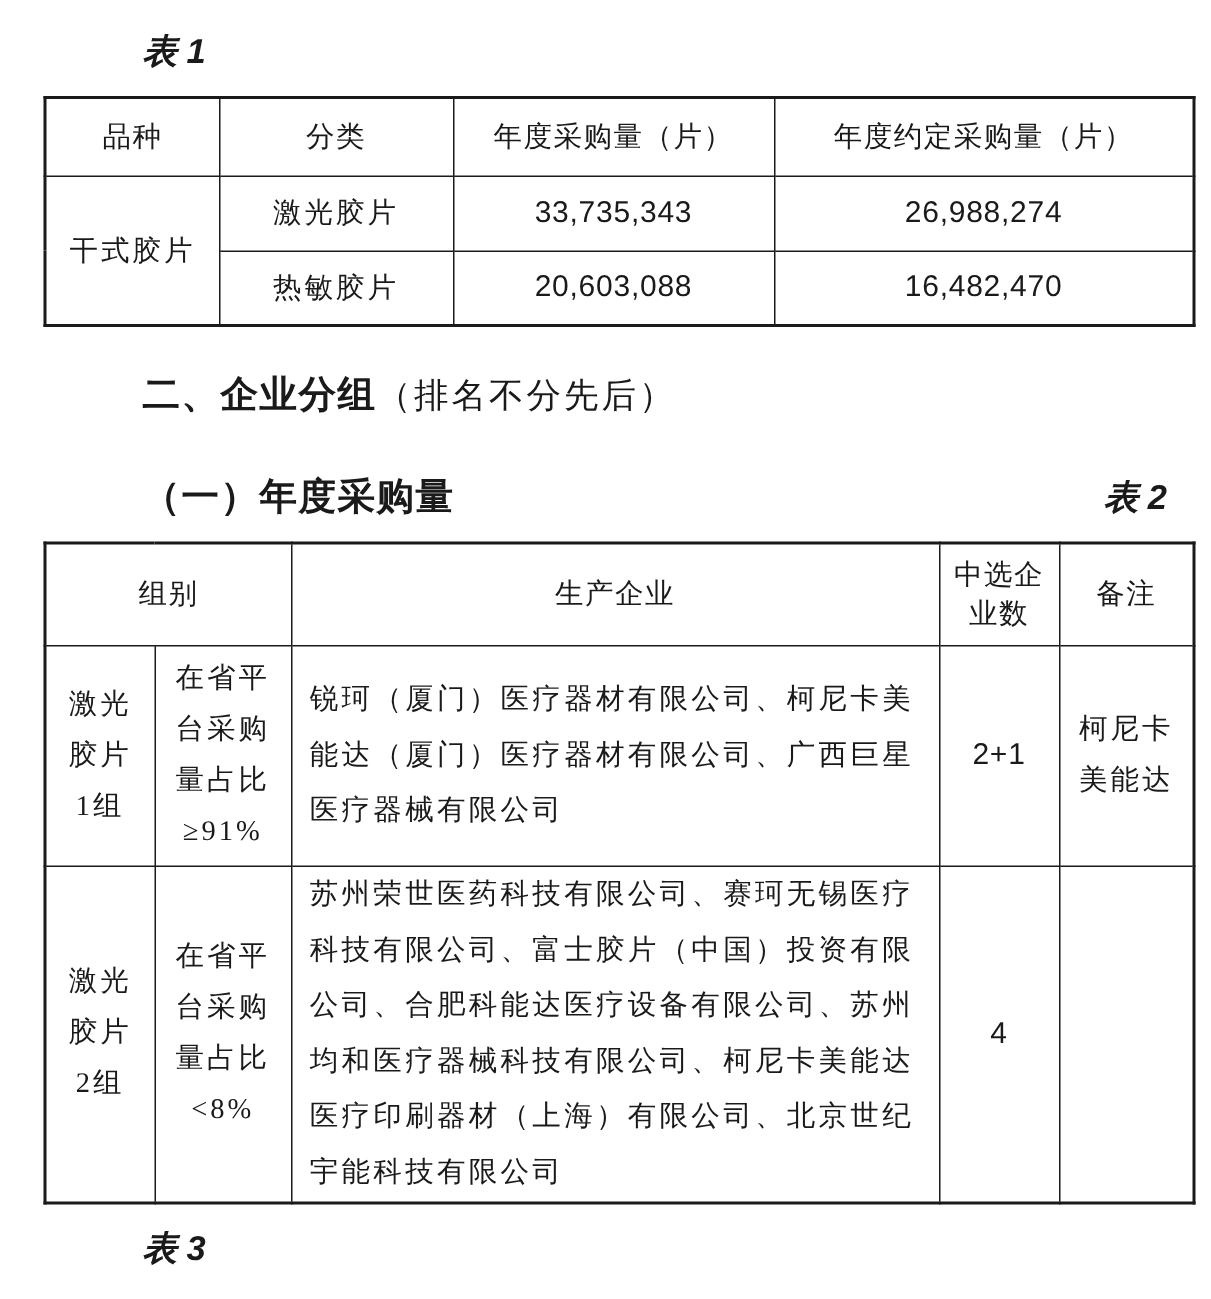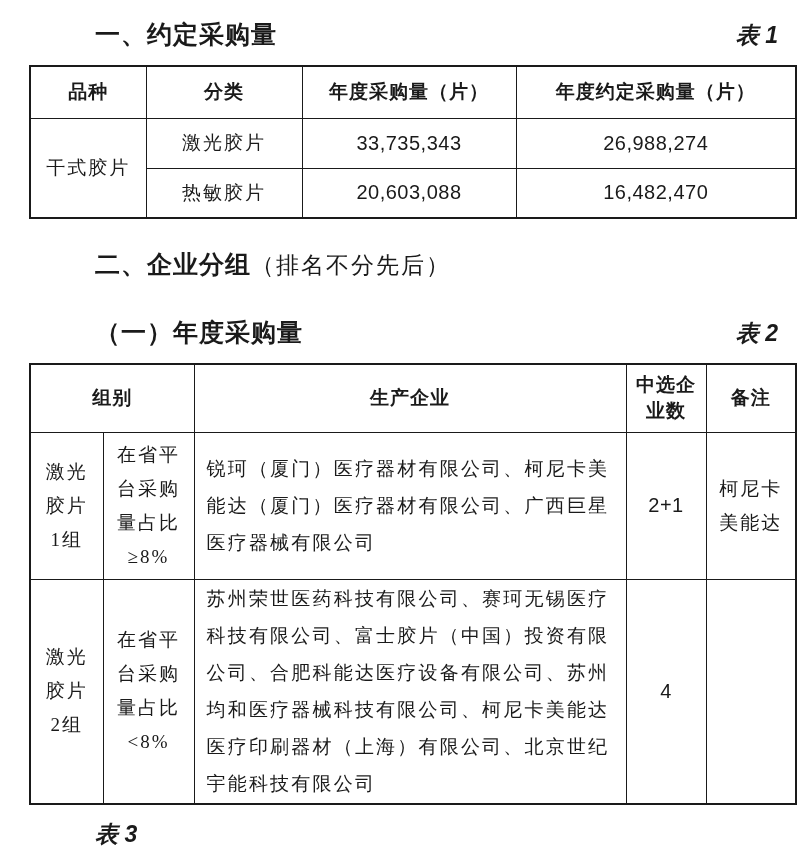--- a/index.html
+++ b/index.html
@@ -64,21 +64,21 @@
     margin-top: 16px;
   }
   th, td {
     border: 1px solid #1a1a1a;
     text-align: center;
     vertical-align: middle;
     padding: 0;
   }
   th {
     font-family: "Liberation Sans", sans-serif;
-    font-weight: 700;
+    font-weight: 400;
     font-size: 19px;
     letter-spacing: 1px;
     padding: 0 8px;
   }
   td {
     font-size: 19px;
     letter-spacing: 2px;
   }
   
   .t1 thead tr { height: 52px; }
@@ -120,21 +120,20 @@
     line-height: 34px;
     word-break: break-all;
   }
 </style>
 </head>
 <body>
 
 <div class="doc">
 
   <div class="h-row h1">
-    <div class="h-title">一、约定采购量</div>
     <div class="tbl-label">表 1</div>
   </div>
 
   <table class="t1">
     <colgroup>
       <col style="width:116px">
         <col style="width:156px">
         <col style="width:214px">
         <col style="width:280px">
     </colgroup>
@@ -184,21 +183,21 @@
       <tr>
         <th colspan="2">组别</th>
         <th>生产企业</th>
         <th>中选企业数</th>
         <th>备注</th>
       </tr>
     </thead>
     <tbody>
       <tr class="r1">
         <td class="group-name">激光胶片1组</td>
-        <td class="criteria">在省平台采购量占比≥8%</td>
+        <td class="criteria">在省平台采购量占比≥91%</td>
         <td class="producers">锐珂（厦门）医疗器材有限公司、柯尼卡美能达（厦门）医疗器材有限公司、广西巨星医疗器械有限公司</td>
         <td class="count">2+1</td>
         <td class="remark">柯尼卡美能达</td>
       </tr>
       <tr class="r2">
         <td class="group-name">激光胶片2组</td>
         <td class="criteria">在省平台采购量占比&lt;8%</td>
         <td class="producers">苏州荣世医药科技有限公司、赛珂无锡医疗科技有限公司、富士胶片（中国）投资有限公司、合肥科能达医疗设备有限公司、苏州均和医疗器械科技有限公司、柯尼卡美能达医疗印刷器材（上海）有限公司、北京世纪宇能科技有限公司</td>
         <td class="count">4</td>
         <td class="remark"></td>

